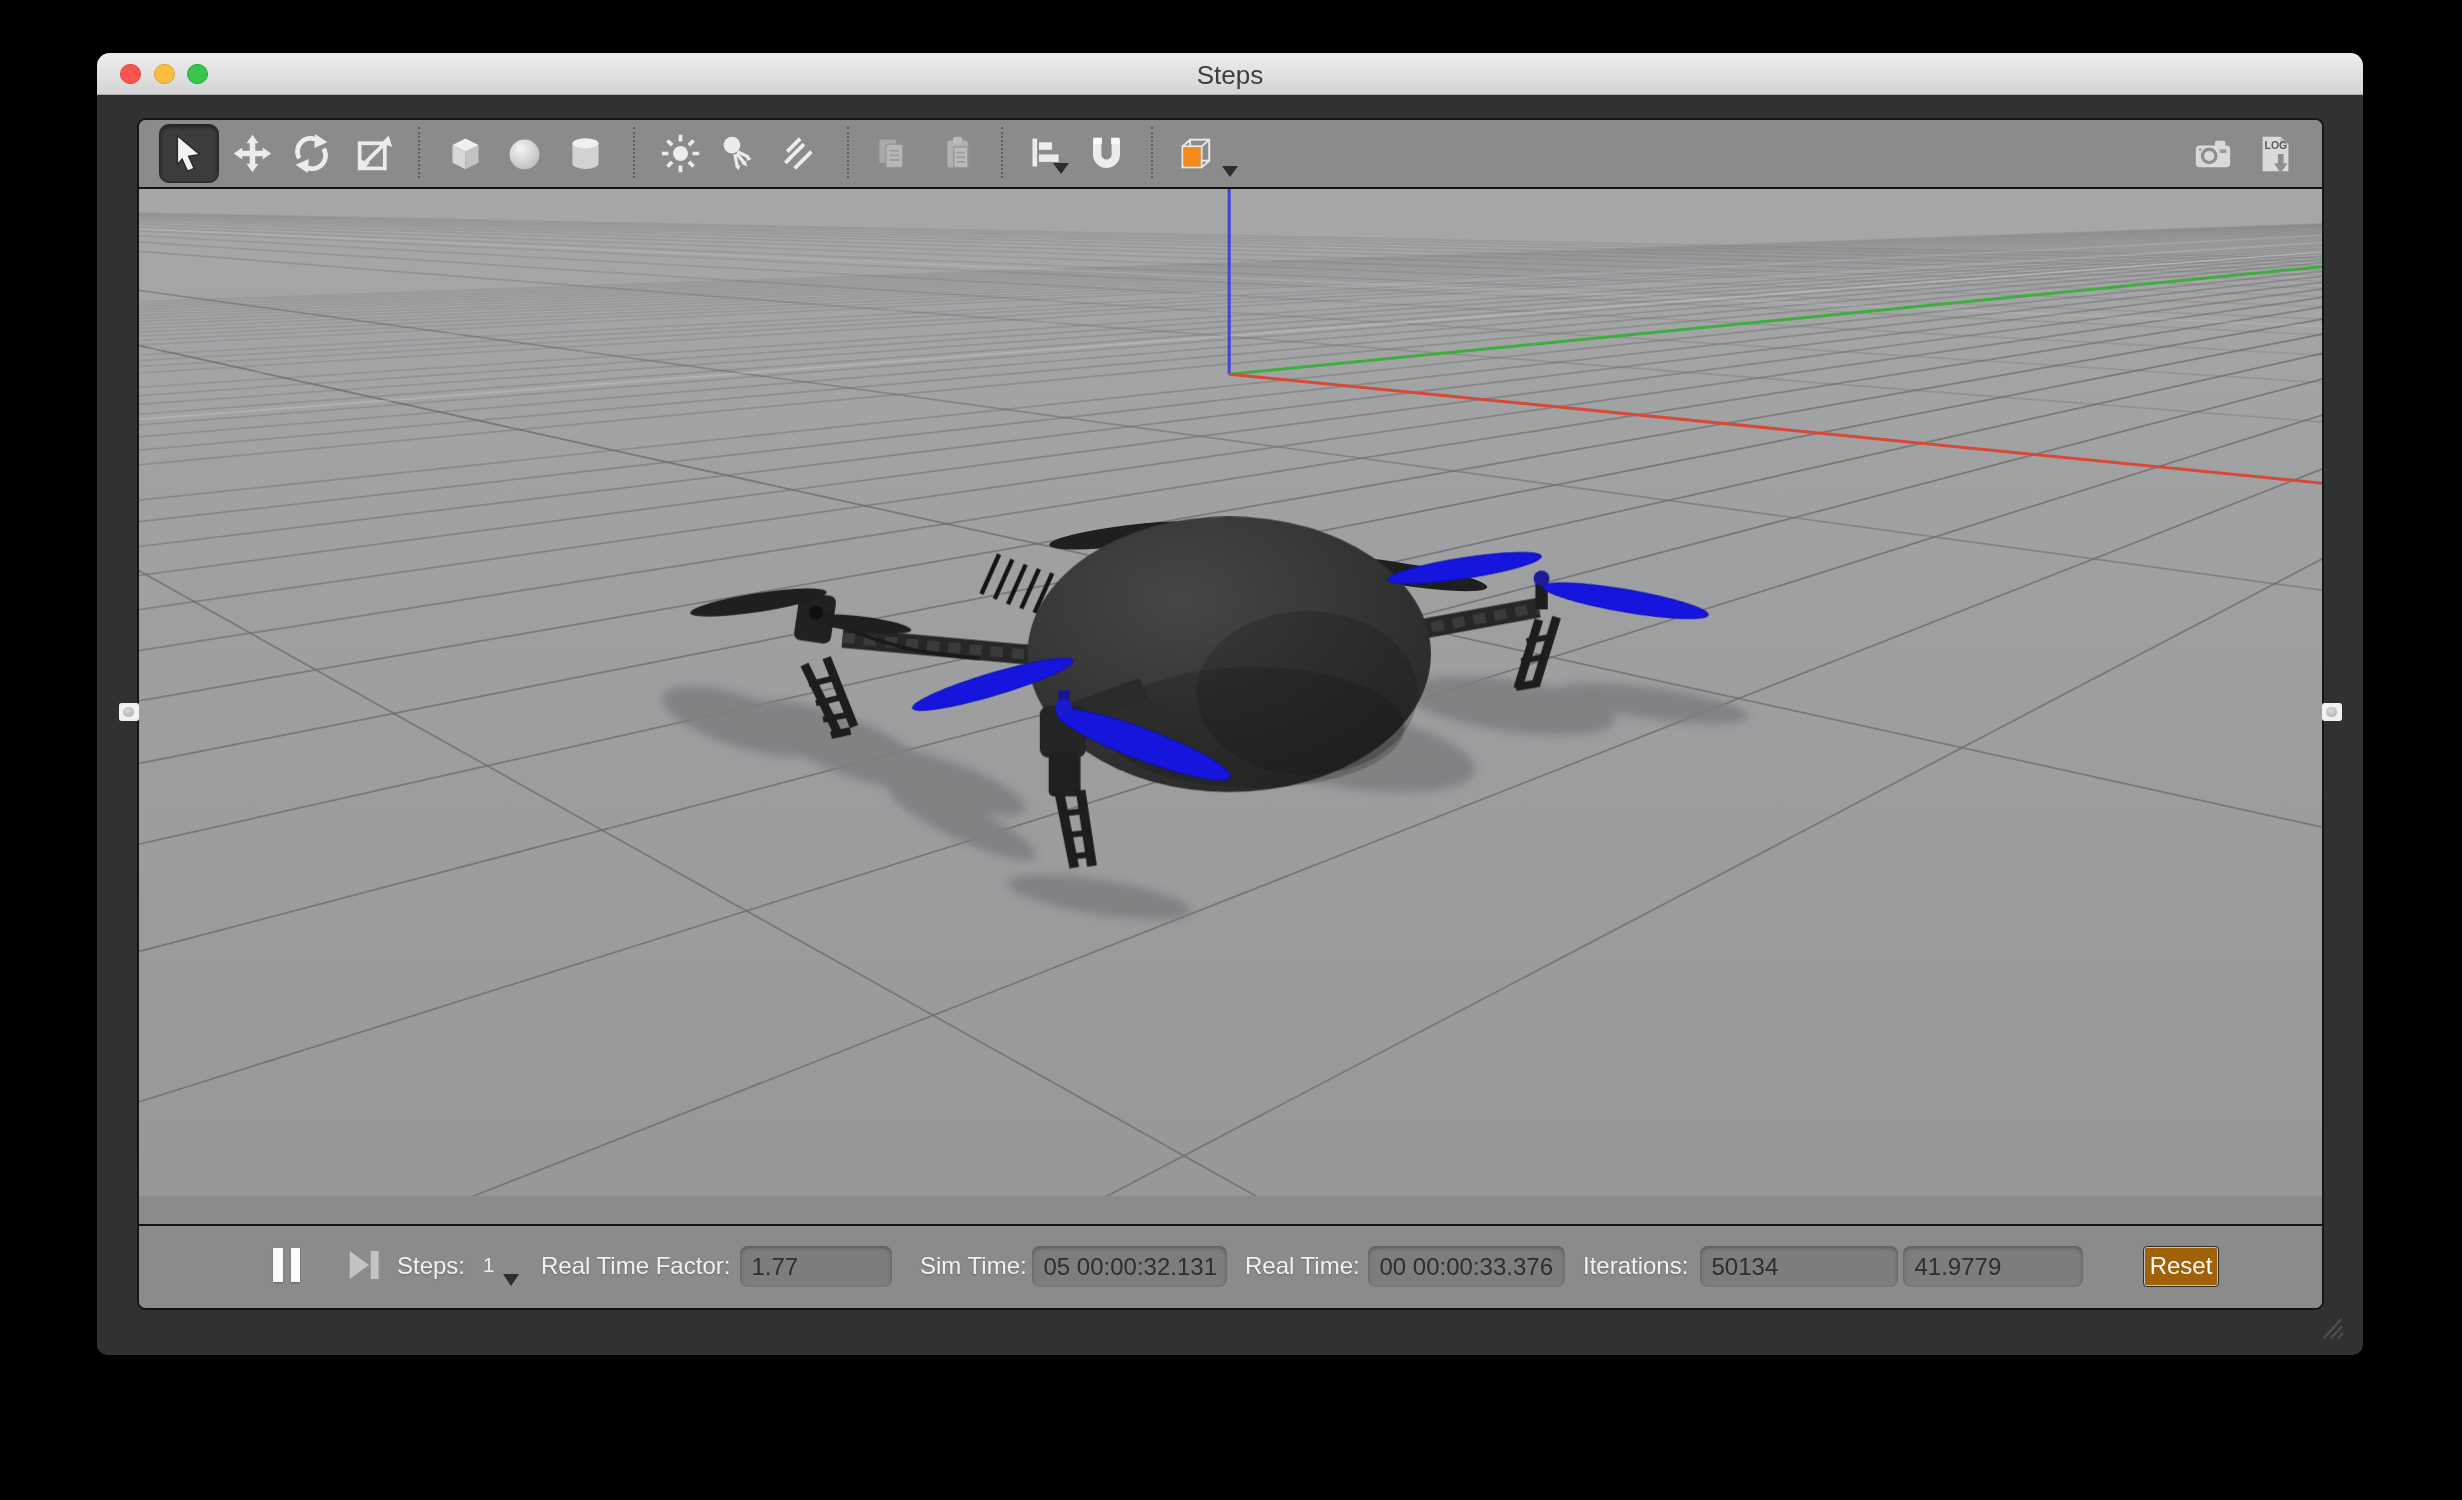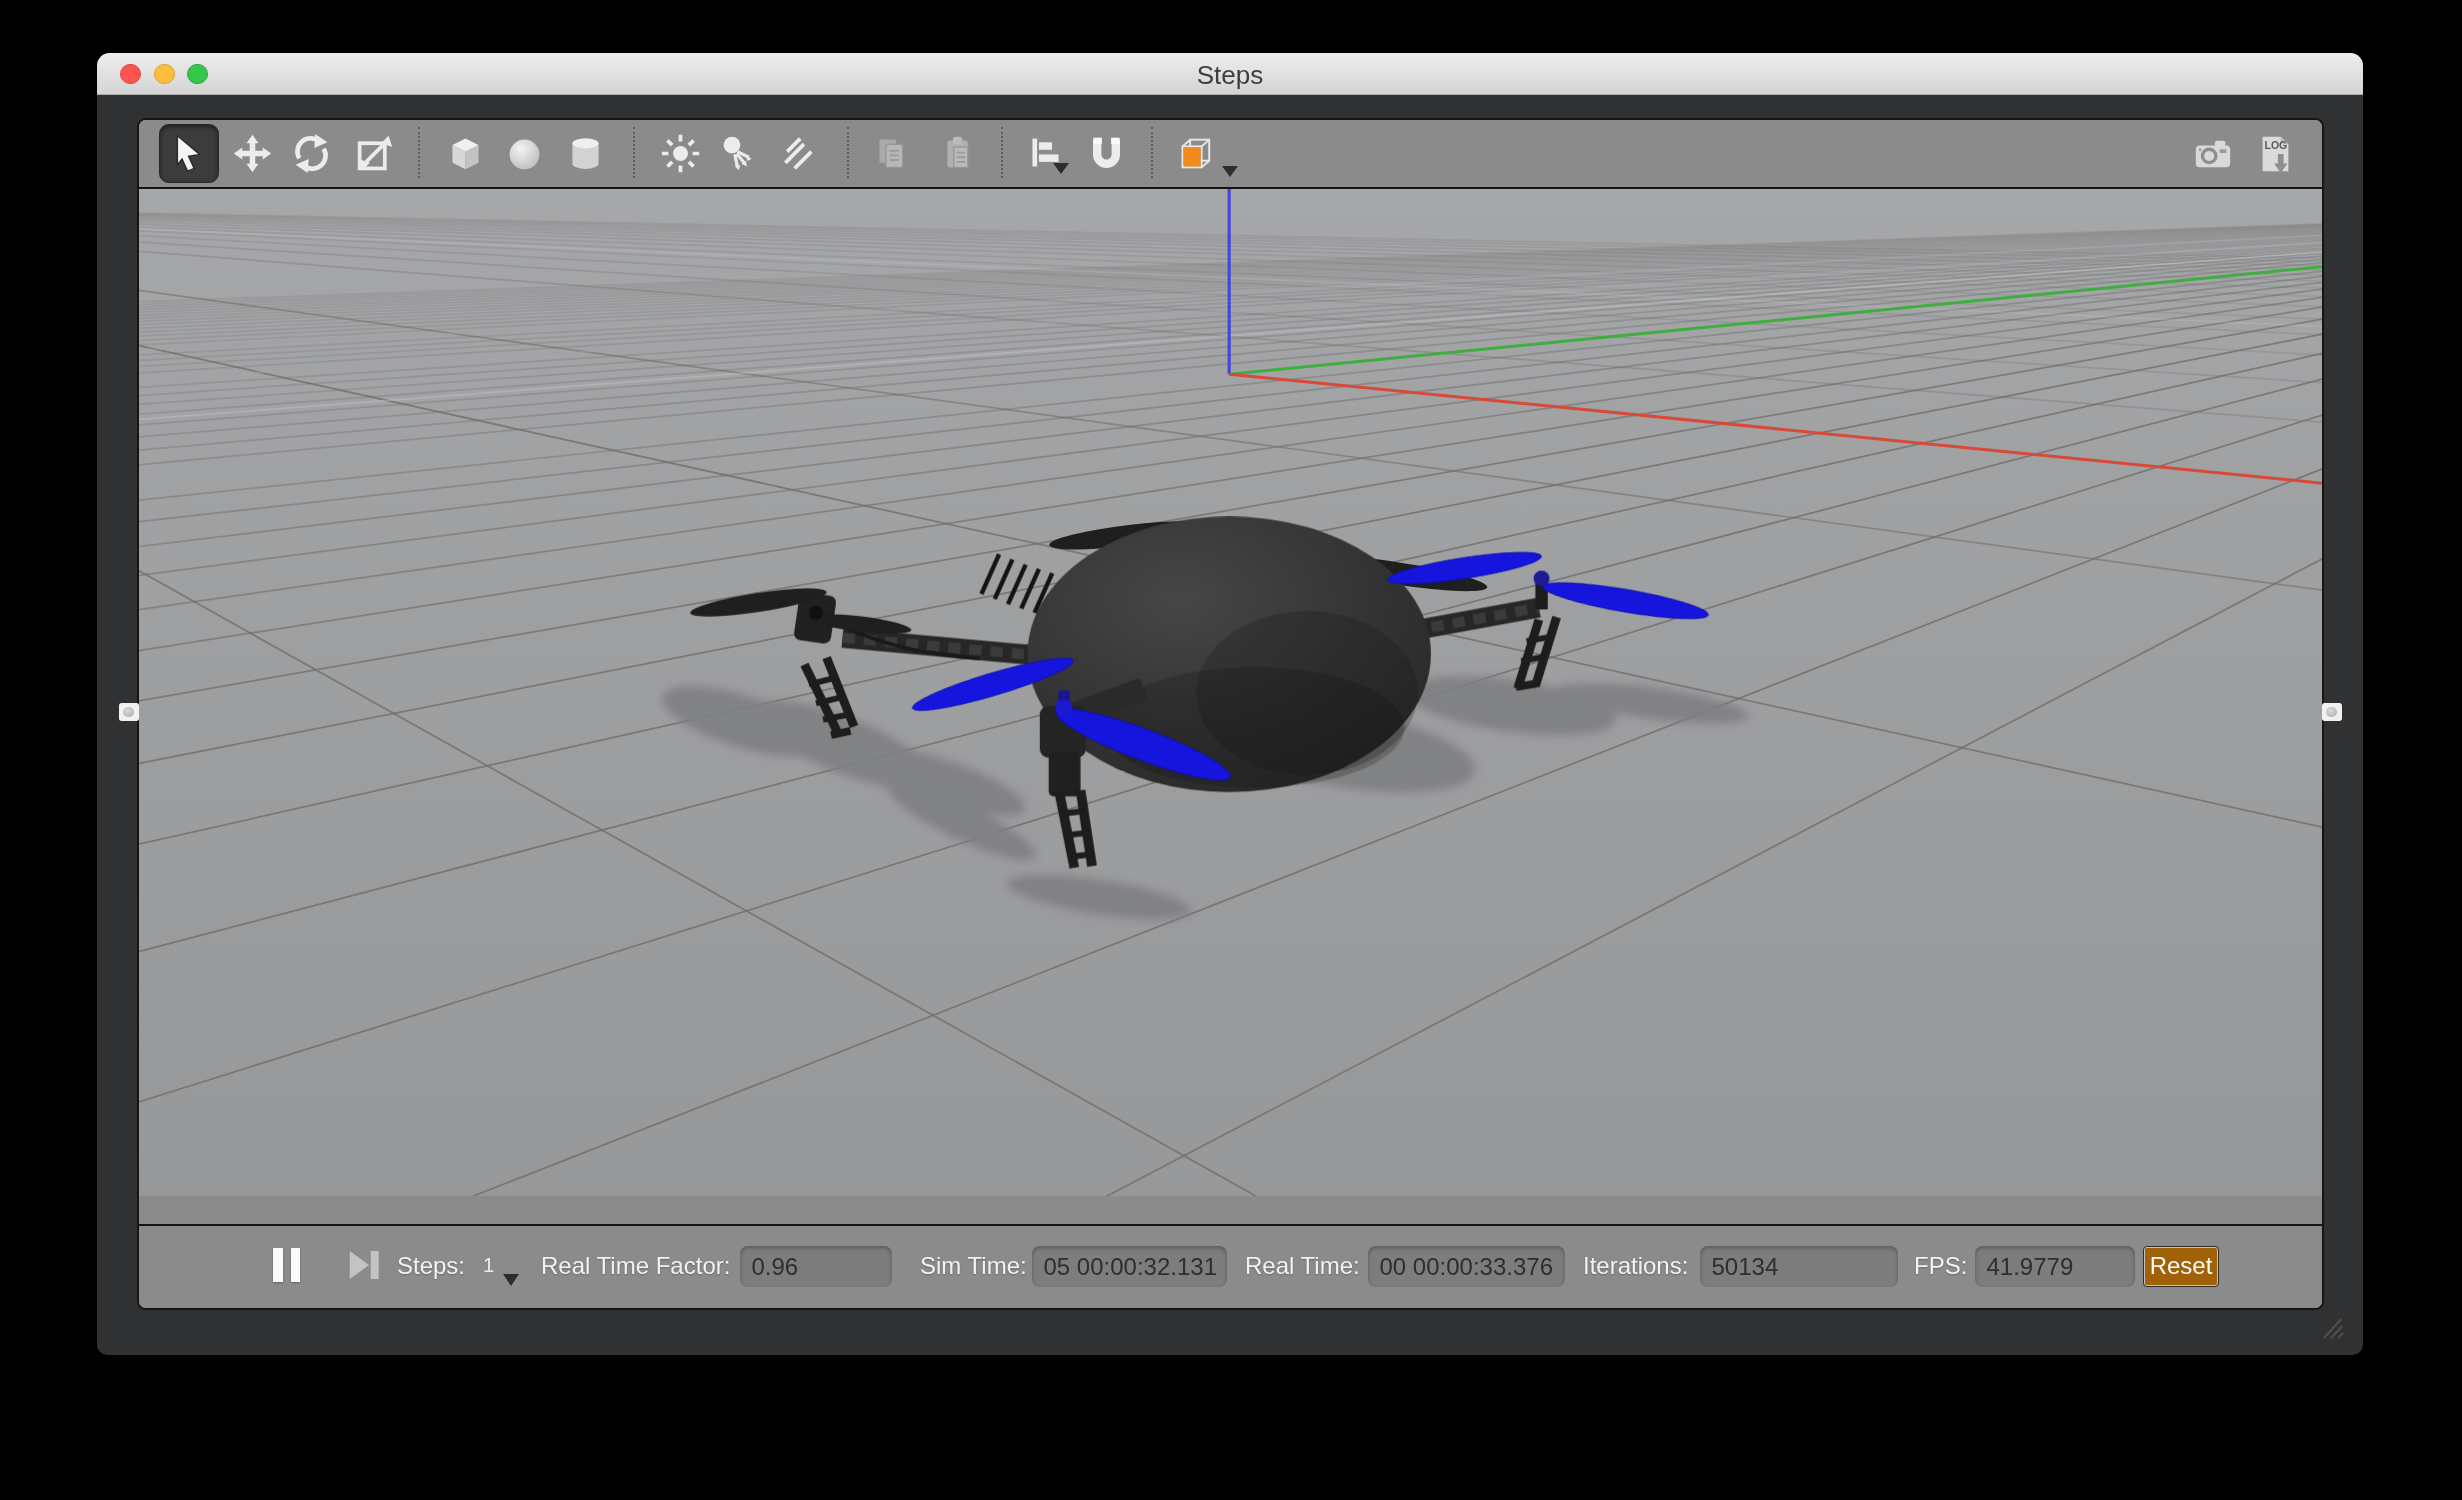--- a/index.html
+++ b/index.html
@@ -430,33 +430,33 @@
         <svg width="35" height="32" viewBox="0 0 40 36">
           <polygon points="2,2 24,18 2,34" fill="#c3c3c3"></polygon>
           <rect x="26" y="2" width="9" height="32" fill="#c3c3c3"></rect>
         </svg>
       </div>
       <div class="sb-label" style="left:258px">Steps:</div>
       <div class="steps-val">1</div>
       <div class="steps-dd"></div>
 
       <div class="sb-label" style="left:402px">Real Time Factor:</div>
-      <div class="sb-field" style="left:601px;width:152px">0.96</div>
+      <div class="sb-field" style="left:601px;width:152px">1.77</div>
 
       <div class="sb-label" style="left:781px">Sim Time:</div>
       <div class="sb-field" style="left:893px;width:195px">05 00:00:32.131</div>
 
       <div class="sb-label" style="left:1106px">Real Time:</div>
       <div class="sb-field" style="left:1229px;width:197px">00 00:00:33.376</div>
 
       <div class="sb-label" style="left:1444px">Iterations:</div>
       <div class="sb-field" style="left:1561px;width:198px">50134</div>
 
       <div class="sb-label" style="left:1775px">FPS:</div>
-      <div class="sb-field" style="left:1836px;width:160px">41.9779</div>
+      <div class="sb-field" style="left:1764px;width:180px">41.9779</div>
 
       <div class="resetbtn">Reset</div>
     </div>
   </div>
 
   <div class="splitter" style="left:22px">
       <i></i>
     </div>
   <div class="splitter" style="left:2225px">
       <i></i>

